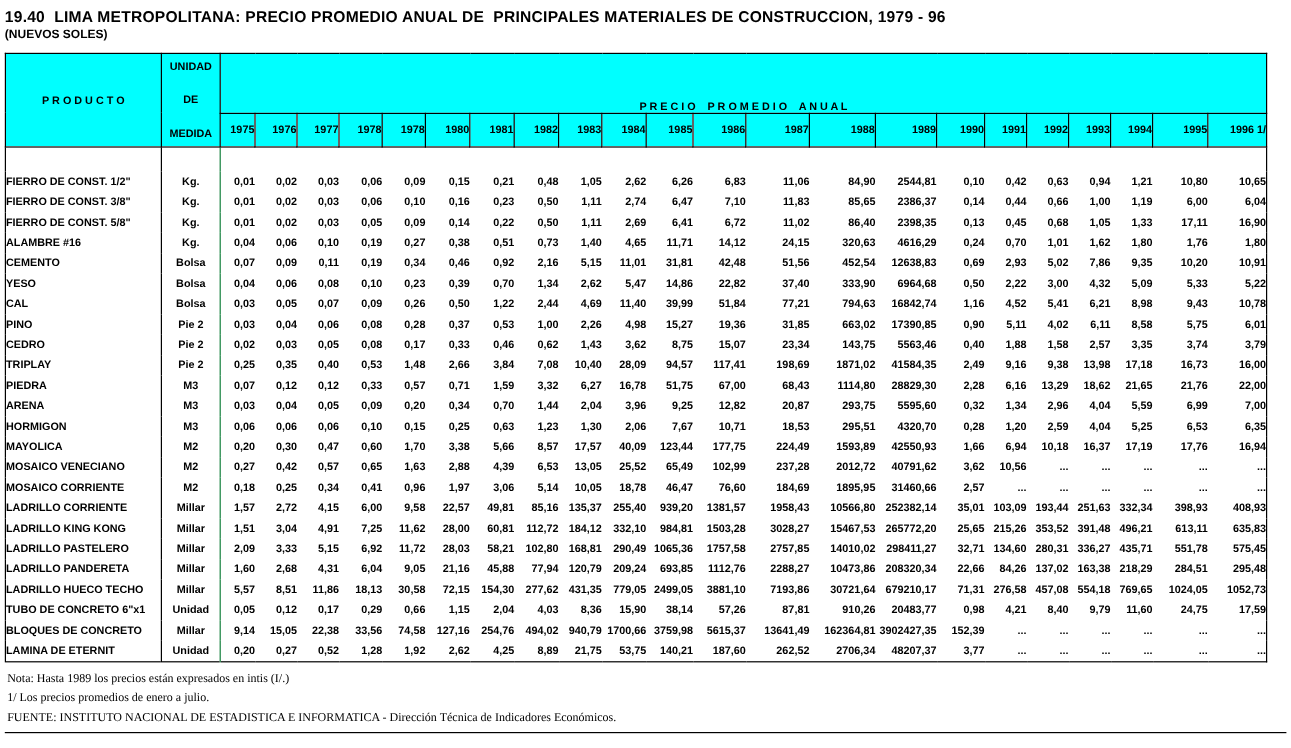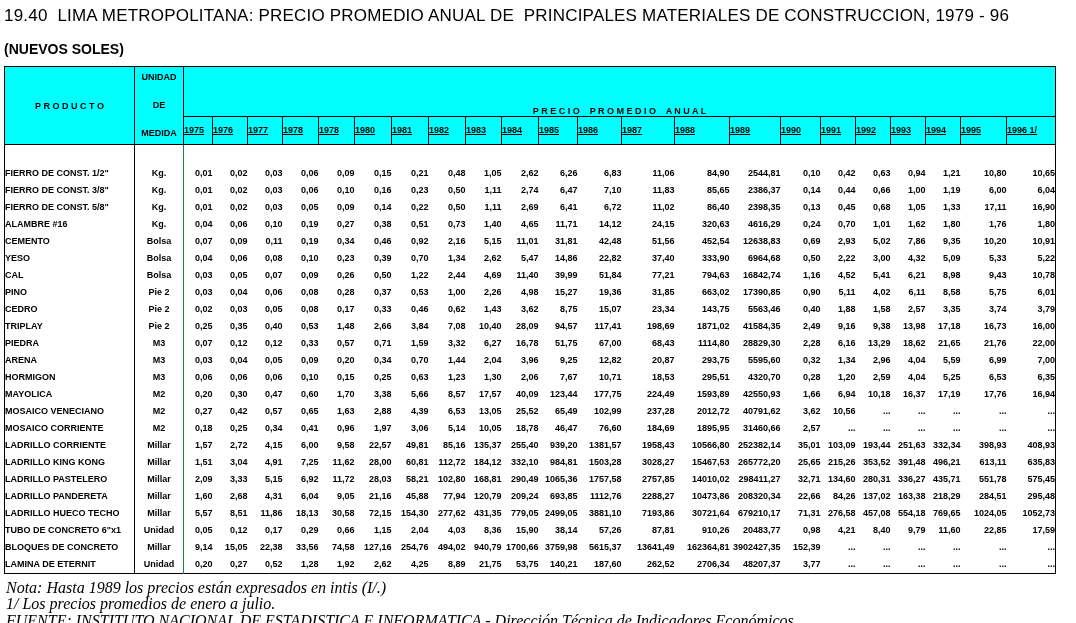--- a/index.html
+++ b/index.html
@@ -1,36 +1,36 @@
 <!DOCTYPE html>
 <html><head>
 <meta charset="utf-8">
 <style>
   html,body{margin:0;padding:0;background:#ffffff;}
   body{width:1076px;height:623px;font-family:"Liberation Sans",sans-serif;color:#000;overflow:hidden;}
   .page{padding:6px 4px 0 4px;}
-  .title{font-size:17px;font-weight:normal;white-space:pre;letter-spacing:0.2px;}
-  .subtitle{font-size:14px;font-weight:bold;margin-top:15px;white-space:pre;}
+  .title{font-size:13px;font-weight:bold;white-space:pre;letter-spacing:0.2px;}
+  .subtitle{font-size:10px;font-weight:bold;margin-top:3px;white-space:pre;}
   table.tbl{border-collapse:collapse;table-layout:fixed;margin-top:9px;border:1px solid #000;}
   .tbl th,.tbl td{padding:0;font-size:9px;overflow:hidden;}
   thead th{background:#00ffff;border:1px solid #000;font-weight:bold;}
   .hdr-product{text-align:center;vertical-align:middle;padding-left:10px;white-space:pre;font-size:9.5px;}
   .hdr-unit-wrap{display:flex;flex-direction:column;justify-content:space-between;height:66px;padding:5px 0 6px 0;}
   .hdr-span{vertical-align:bottom;text-align:center;padding-bottom:7px;white-space:pre;font-size:9.5px;height:46px;margin-top:16px;}
   tr.year-row{height:27px;}
-  .yh{text-align:left;font-size:9px;text-decoration:underline;}
+  .yh{text-align:right;font-size:9px;}
   tbody td{font-weight:bold;line-height:17px;}
   tbody tr{height:17px;}
   tbody tr.spacer{height:20px;}
   .pcol{border-left:1px solid #000;border-right:1px solid #000;}
   .ucol{border-right:1px solid #15803d;}
   .pname{text-align:left;padding-left:5px;white-space:pre;}
   .unit{text-align:center;}
   .num{text-align:right;padding-right:6px;white-space:pre;}
-  .notes{font-family:"Liberation Serif",serif;font-style:italic;font-size:16px;margin:6px 0 0 2px;line-height:16.5px;}
+  .notes{font-family:"Liberation Serif",serif;font-size:10px;margin:6px 0 0 2px;line-height:16.5px;}
   .bottom-rule{border-top:1px solid #000;width:1068px;margin-top:3px;}
 </style>
 </head>
 <body>
 
 <div class="page">
   <div class="title">19.40  LIMA METROPOLITANA: PRECIO PROMEDIO ANUAL DE  PRINCIPALES MATERIALES DE CONSTRUCCION, 1979 - 96</div>
   <div class="subtitle">(NUEVOS SOLES)</div>
 
   <table class="tbl">
@@ -665,21 +665,21 @@
           <td class="num">38,14</td>
           <td class="num">57,26</td>
           <td class="num">87,81</td>
           <td class="num">910,26</td>
           <td class="num">20483,77</td>
           <td class="num">0,98</td>
           <td class="num">4,21</td>
           <td class="num">8,40</td>
           <td class="num">9,79</td>
           <td class="num">11,60</td>
-          <td class="num">22,85</td>
+          <td class="num">24,75</td>
           <td class="num">17,59</td>
         </tr>
         <tr>
           <td class="pcol pname">BLOQUES DE CONCRETO</td>
           <td class="ucol unit">Millar</td>
           <td class="num">9,14</td>
           <td class="num">15,05</td>
           <td class="num">22,38</td>
           <td class="num">33,56</td>
           <td class="num">74,58</td>

